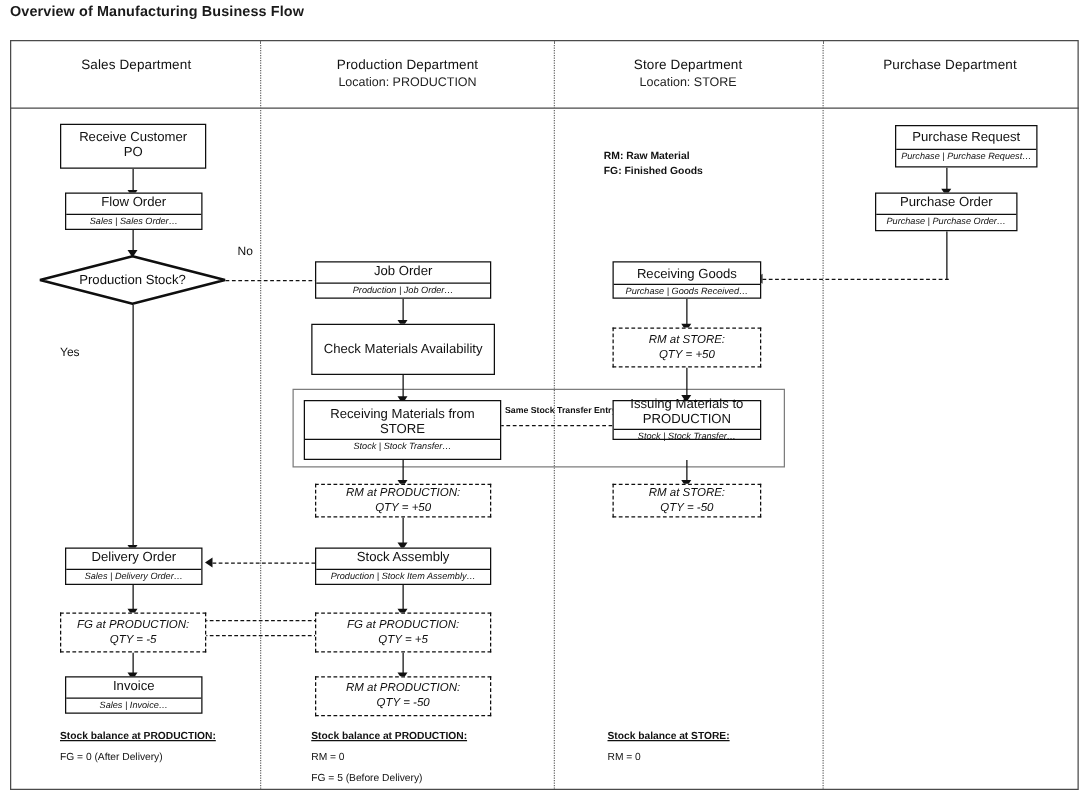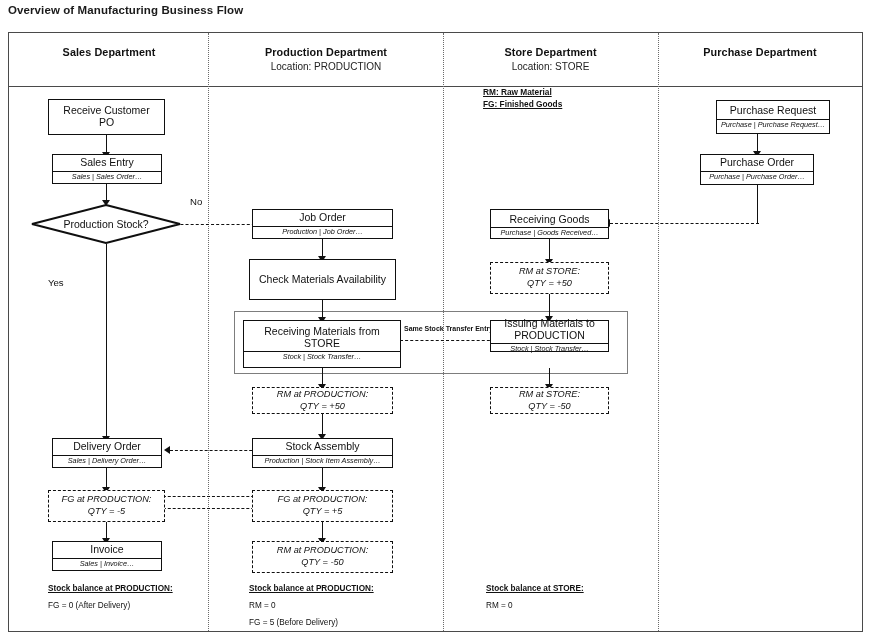--- a/index.html
+++ b/index.html
@@ -54,43 +54,42 @@
 
   
   .col-head{
     position:absolute;
     top:46px;
     text-align:center;
     font-size:10.5px;
     color:#111;
   }
   .col-head .ch-name{
-    font-weight:bold;
+    font-weight:normal;
     font-size:10.8px;
     letter-spacing:.1px;
     display:block;
   }
   .col-head .ch-loc{
     display:block;
     font-weight:normal;
     font-size:10px;
     margin-top:3px;
     color:#222;
   }
 
   
   #legend{
     position:absolute;
-    left:483px; top:86px;
+    left:483px; top:118px;
     font-size:8.3px;
     font-weight:bold;
     color:#111;
     line-height:1.45;
     white-space:nowrap;
-    text-decoration:underline;
   }
 
   
   .node{
     position:absolute;
     box-sizing:border-box;
     background:#ffffff;
     display:flex;
     flex-direction:column;
     align-items:center;
@@ -313,21 +312,21 @@
   <div class="v-solid" style="left:757px; top:185px; height:39px;"></div>
   <div class="h-dash" style="left:610px; top:223px; width:149px;"></div>
   <div class="ah ah-left" style="left:604px; top:219px;"></div>
 
   <div class="node solid" style="left:48px; top:99px; width:117px; height:36px;">
     <span class="n-title">Receive Customer
 PO</span>
   </div>
 
   <div class="node solid capline" style="left:52px; top:154px; width:110px; height:30px;">
-    <span class="n-title">Sales Entry</span>
+    <span class="n-title">Flow Order</span>
     <span class="n-sub">Sales | Sales Order…</span>
   </div>
 
   <div class="diamond" style="left:31px; top:204px; width:150px; height:40px;">
     <svg class="dia-shape" viewBox="0 0 150 40" preserveAspectRatio="none">
       <polygon points="75,1 149,20 75,39 1,20" fill="#ffffff" stroke="#0f0f0f" stroke-width="2"></polygon>
     </svg>
     <span class="dia-label">Production Stock?</span>
   </div>
 

